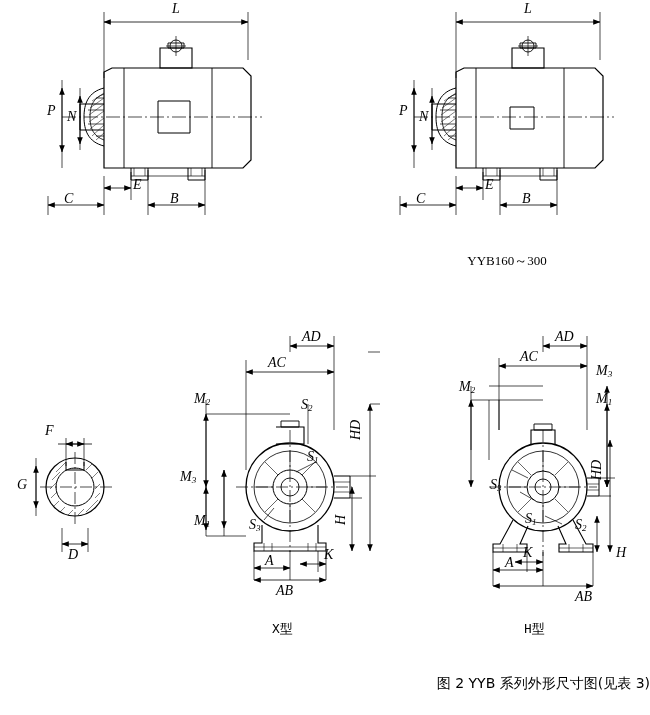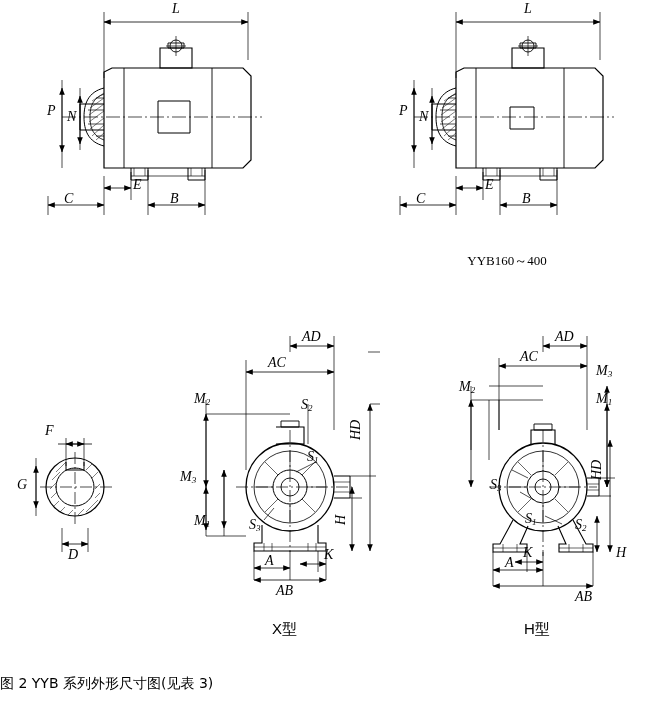--- a/index.html
+++ b/index.html
@@ -30,32 +30,32 @@
   }
   .cap {
     position: absolute;
     font-family: "Liberation Serif", serif;
     font-size: 13px;
     white-space: nowrap;
     text-align: center;
   }
   .cn {
     position: absolute;
-    font-family: Liberation Sans, sans-serif;
-    font-size: 15px;
+    font-family: Liberation Mono, monospace;
+    font-size: 13px;
     white-space: nowrap;
   }
   .figcap {
     position: absolute;
     font-family: "DejaVu Sans", sans-serif;
     font-size: 14px;
     white-space: nowrap;
     left: 0;
     width: 650px;
-    text-align: left;
+    text-align: right;
   }
   .sub {
     font-size: 9px;
     vertical-align: -0.25em;
     font-style: italic;
   }
   svg { display: block; }
   .vsvg { position: absolute; left: 0; top: 0; }
 </style>
 </head>
@@ -397,21 +397,21 @@
   <div class="lbl" style="left:64px; top:192px;">C</div>
   <div class="lbl" style="left:133px; top:178px;">E</div>
   <div class="lbl" style="left:170px; top:192px;">B</div>
 
   <div class="lbl" style="left:524px; top:2px;">L</div>
   <div class="lbl" style="left:399px; top:104px;">P</div>
   <div class="lbl" style="left:419px; top:110px;">N</div>
   <div class="lbl" style="left:416px; top:192px;">C</div>
   <div class="lbl" style="left:485px; top:178px;">E</div>
   <div class="lbl" style="left:522px; top:192px;">B</div>
-  <div class="cap" style="left:412px; top:252px; width:190px;">YYB160～400</div>
+  <div class="cap" style="left:412px; top:252px; width:190px;">YYB160～300</div>
 
   <div class="lbl" style="left:45px; top:424px;">F</div>
   <div class="lbl" style="left:17px; top:478px;">G</div>
   <div class="lbl" style="left:68px; top:548px;">D</div>
 
   <div class="lbl" style="left:302px; top:330px;">AD</div>
   <div class="lbl" style="left:268px; top:356px;">AC</div>
   <div class="lbl" style="left:194px; top:392px;">
     <span>M</span><span class="sub">2</span>
   </div>

